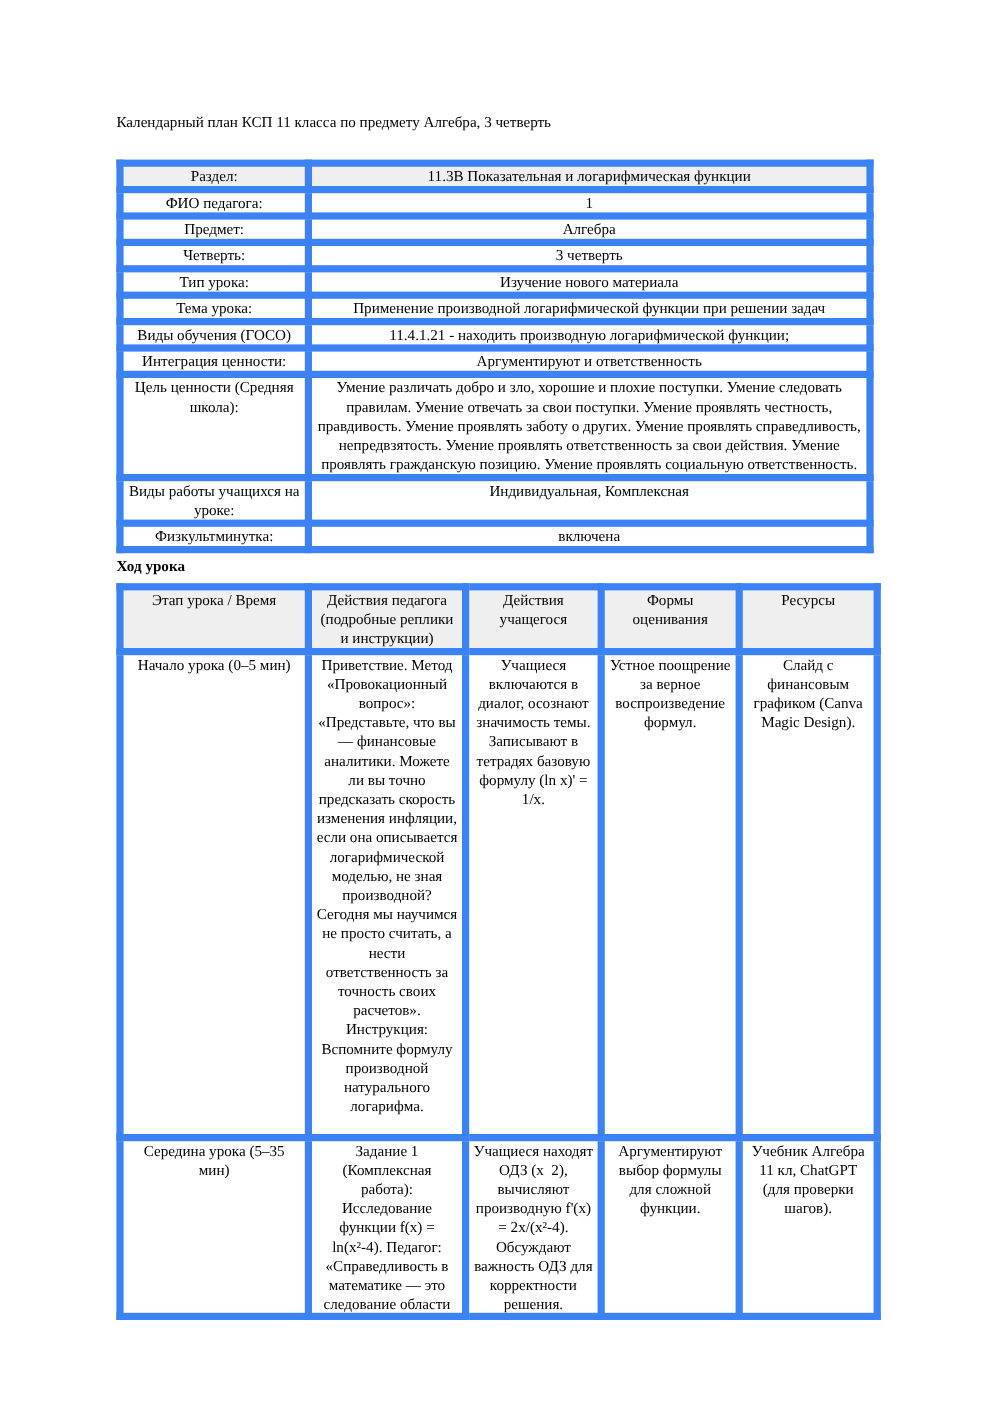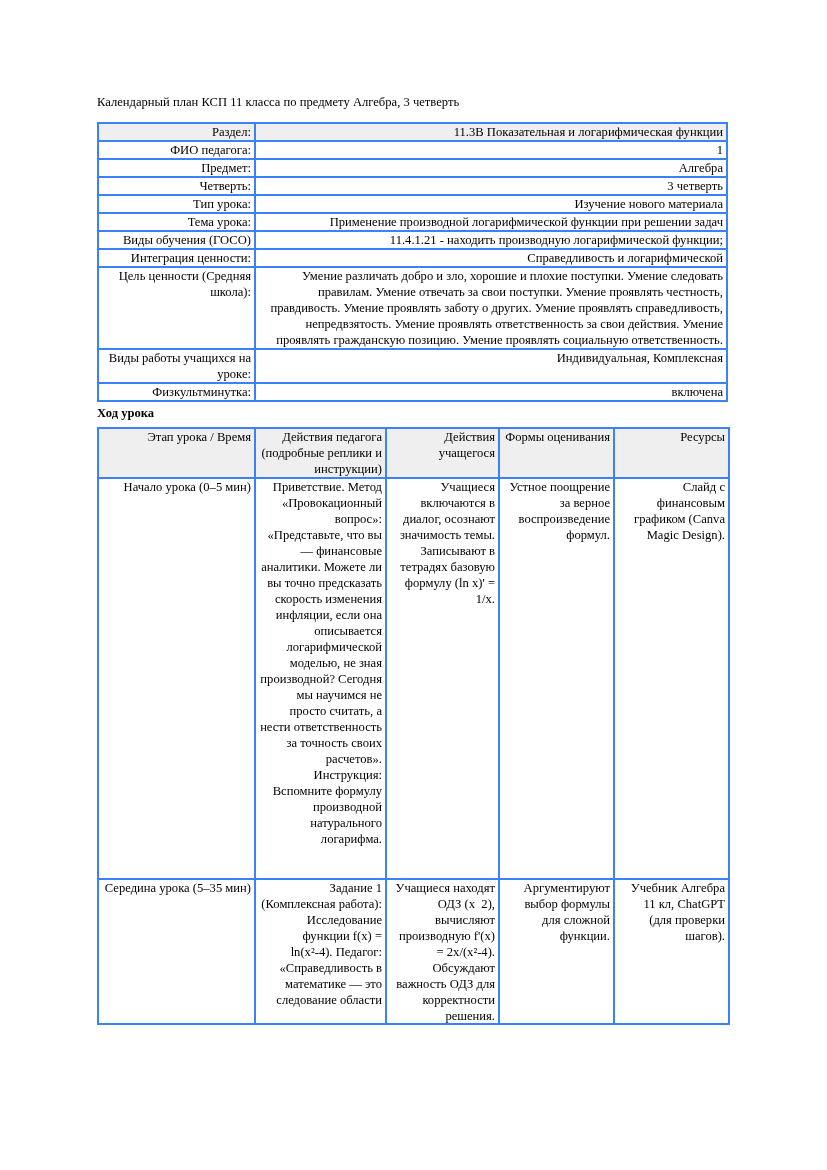--- a/index.html
+++ b/index.html
@@ -6,24 +6,24 @@
   html,body { background:#e9e9e9; }
   body { font-family:"Liberation Serif","DejaVu Serif",serif; color:#000; }
   .page {
     position:relative; width:827px; height:1170px; background:#ffffff;
     margin:0 auto; overflow:hidden;
   }
   .content {
     position:absolute; left:97px; top:94px; width:631px;
     font-size:12.6px; line-height:16px;
   }
-  .doc-title { margin-bottom:12px; }
+  .doc-title { margin-bottom:23px; }
   table { border-collapse:collapse; width:631px; table-layout:fixed; }
-  td, th { border:2px solid #3b82f6; vertical-align:top; padding:0 3px;
-           font-weight:normal; text-align:right; overflow:hidden; }
+  td, th { border:6px solid #3b82f6; vertical-align:top; padding:0 3px;
+           font-weight:normal; text-align:center; overflow:hidden; }
   .hdr { background:#efefef; }
   .section-heading { margin:3px 0 6px 0;font-weight:bold; }
   
   .meta-label-col { width:157px; }
   
   .c1{width:157px;} .c2{width:131px;} .c3{width:113px;} .c4{width:115px;} .c5{width:115px;}
   .wrap-h1 { height:399px; overflow:hidden; }
   .wrap-h2 { height:143px; overflow:hidden; }
   .mt2 { margin-top:6px; }
 </style>
@@ -64,21 +64,21 @@
         <tr>
           <td>Тема урока:</td>
           <td>Применение производной логарифмической функции при решении задач</td>
         </tr>
         <tr>
           <td>Виды обучения (ГОСО)</td>
           <td>11.4.1.21 - находить производную логарифмической функции;</td>
         </tr>
         <tr>
           <td>Интеграция ценности:</td>
-          <td>Справедливость и логарифмической</td>
+          <td>Аргументируют и ответственность</td>
         </tr>
         <tr>
           <td>Цель ценности (Средняя школа):</td>
           <td>Умение различать добро и зло, хорошие и плохие поступки. Умение следовать правилам. Умение отвечать за свои поступки. Умение проявлять честность, правдивость. Умение проявлять заботу о других. Умение проявлять справедливость, непредвзятость. Умение проявлять ответственность за свои действия. Умение проявлять гражданскую позицию. Умение проявлять социальную ответственность.</td>
         </tr>
         <tr>
           <td>Виды работы учащихся на уроке:</td>
           <td>Индивидуальная, Комплексная</td>
         </tr>
         <tr>

